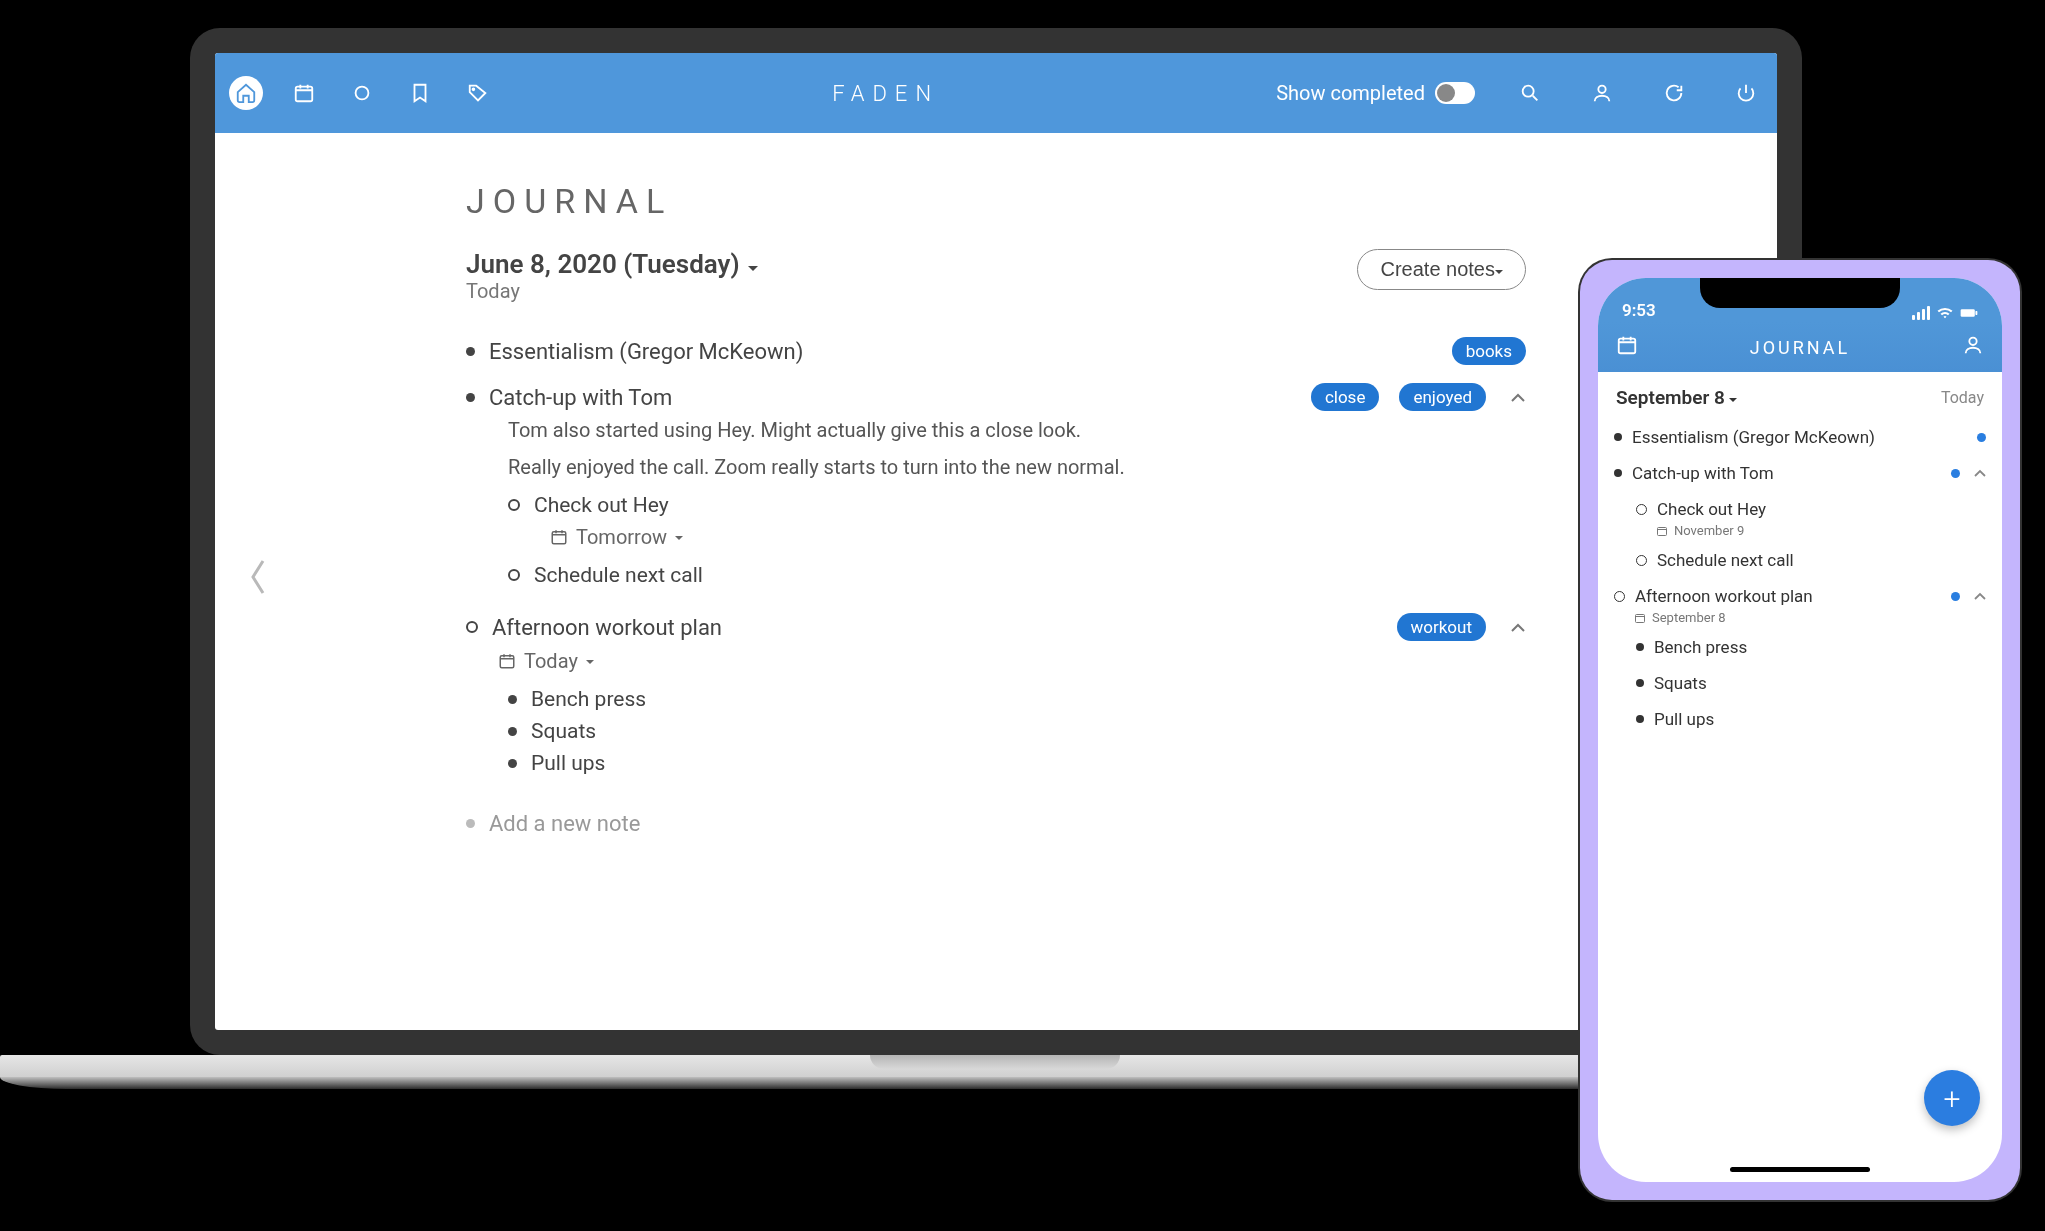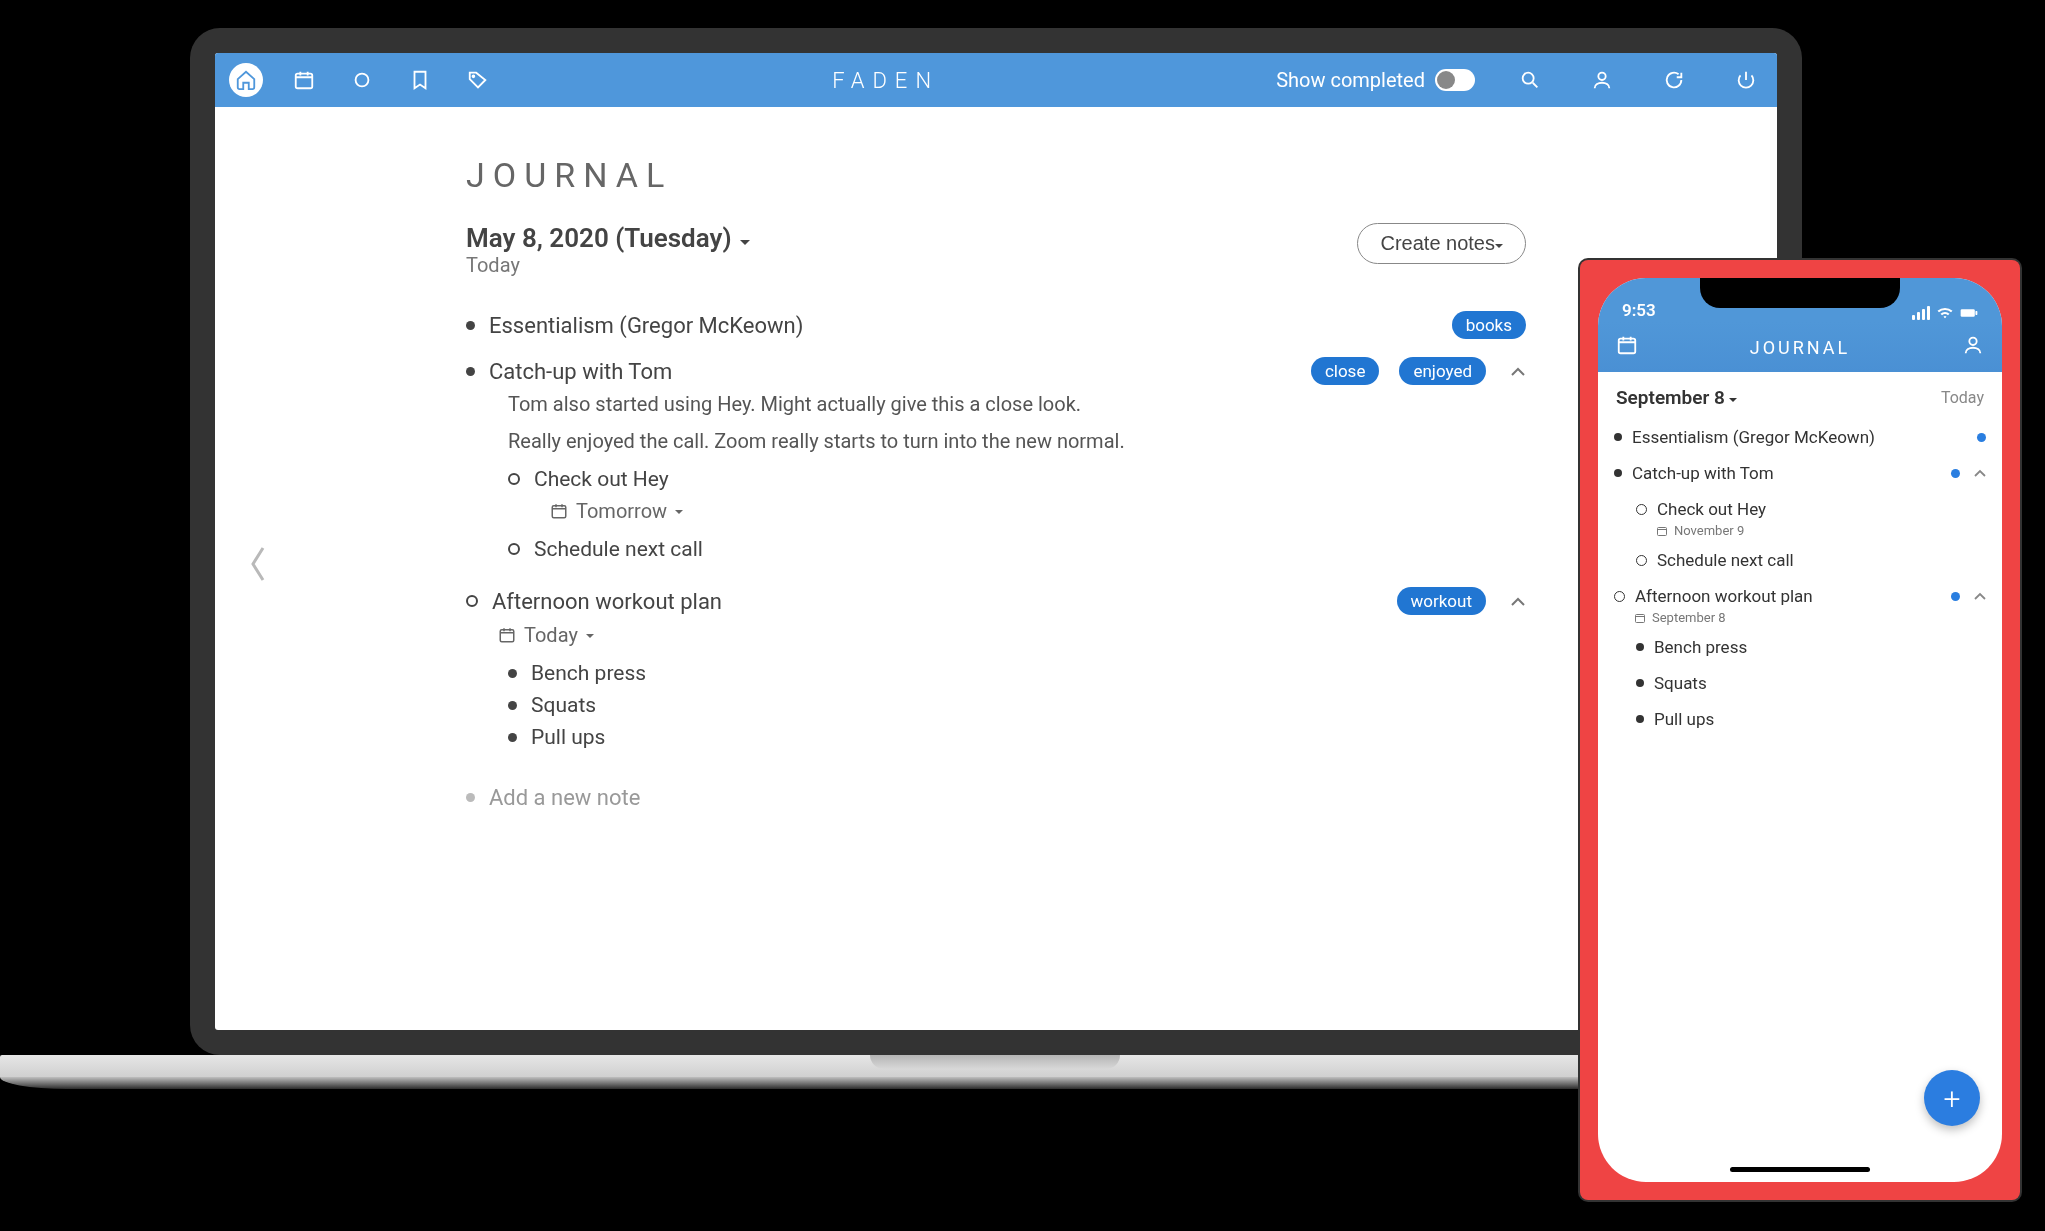--- a/index.html
+++ b/index.html
@@ -55,21 +55,21 @@
     transform: translateX(-50%);
     top: 0;
     width: 250px;
     height: 14px;
     background: linear-gradient(to bottom, #b5b5b5, #d8d8d8);
     border-radius: 0 0 14px 14px;
   }
 
   
   .app-header {
-    height: 54px;
+    height: 80px;
     background: #4f97db;
     display: flex;
     align-items: center;
     padding: 0 14px;
     color: #fff;
     flex-shrink: 0;
   }
   .hdr-left { display: flex; align-items: center; gap: 24px; }
   .hdr-icon {
     width: 34px; height: 34px;
@@ -203,22 +203,22 @@
   .sched .cal-icon { width: 18px; height: 18px; }
   .sched .caret { font-size: 14px; }
 
   
   .phone {
     position: absolute;
     left: 1580px;
     top: 260px;
     width: 440px;
     height: 940px;
-    background: #ef4444;
-    border-radius: 8px;
+    background: #c4b5fd;
+    border-radius: 32px;
     padding: 18px;
     box-shadow: 0 0 0 2px #333;
   }
   .phone-screen {
     width: 100%; height: 100%;
     background: #fff;
     border-radius: 48px;
     overflow: hidden;
     position: relative;
     display: flex; flex-direction: column;
@@ -372,21 +372,21 @@
             <path d="M16 4 L6 20 L16 36"></path>
           </svg>
       </div>
 
       <div class="content">
         <h1 class="page-title">JOURNAL</h1>
 
         <div class="date-row">
           <div>
             <div class="date-heading">
-              <span>May 8, 2020 (Tuesday)</span>
+              <span>June 8, 2020 (Tuesday)</span>
               <span class="caret-down"></span>
             </div>
             <div class="today-label">Today</div>
           </div>
           <button class="create-notes-btn">
             <span>Create notes</span>
             <span class="caret-down-sm"></span>
           </button>
         </div>
 

